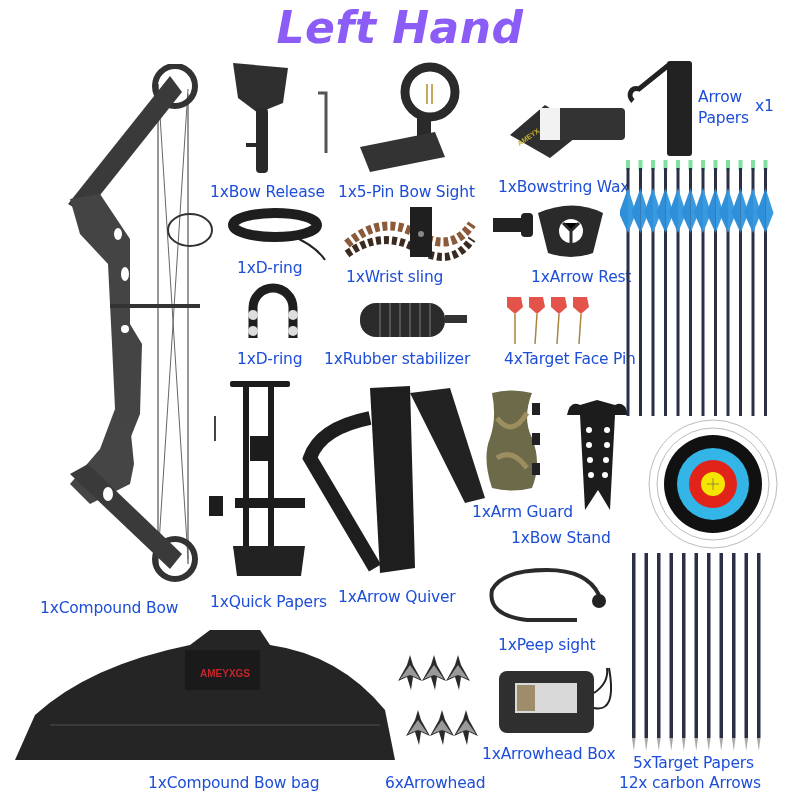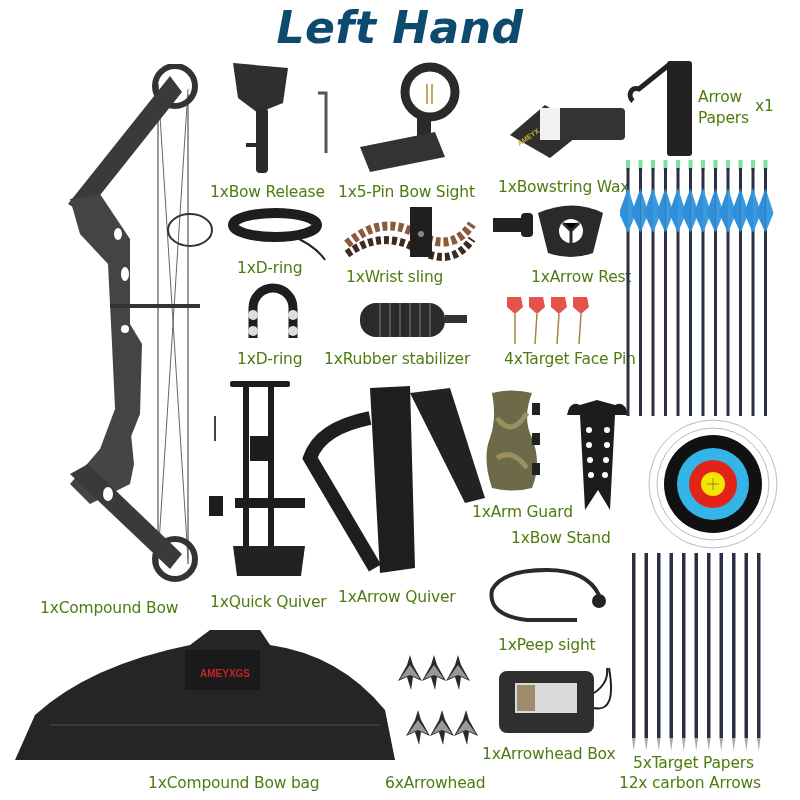--- a/index.html
+++ b/index.html
@@ -1,20 +1,20 @@
 <!DOCTYPE html>
 <html><head>
 <meta charset="utf-8">
 <style>
   * { box-sizing: border-box; margin: 0; padding: 0; }
   html, body { width: 800px; height: 800px; background: #ffffff; overflow: hidden; }
   body { position: relative; font-family: "DejaVu Sans", "Liberation Sans", sans-serif; color: #1a1a1a; }
   .abs { position: absolute; }
-  .title { left: 0; top: 2px; width: 800px; text-align: center; font-size: 44px; font-style: italic; font-weight: bold; color: #0c4a6e; letter-spacing: 0.5px; }
-  .lbl { position: absolute; font-size: 15.5px; white-space: nowrap; color: #4d7c0f; letter-spacing: -0.2px; }
+  .title { left: 0; top: 2px; width: 800px; text-align: center; font-size: 44px; font-style: italic; font-weight: bold; color: #8b5cf6; letter-spacing: 0.5px; }
+  .lbl { position: absolute; font-size: 15.5px; white-space: nowrap; color: #1d4ed8; letter-spacing: -0.2px; }
   .item { position: absolute; }
   svg { display: block; }
 </style>
 </head>
 <body>
 
 <div class="abs title">Left Hand</div>
 
 <div class="item" style="left:30px;top:64px;">
   <svg width="170" height="540" viewBox="0 0 170 540">
@@ -166,21 +166,21 @@
     <rect x="25" y="5" width="60" height="6" rx="2" fill="#1c1c1c"></rect>
     <rect x="38" y="5" width="6" height="190" fill="#1c1c1c"></rect>
     <rect x="63" y="5" width="6" height="190" fill="#1c1c1c"></rect>
     <rect x="45" y="60" width="18" height="25" fill="#1c1c1c"></rect>
     <rect x="30" y="122" width="70" height="10" fill="#1c1c1c"></rect>
     <path d="M28,170 L100,170 L96,200 L32,200 Z" fill="#222"></path>
     <path d="M10,40 L10,65" stroke="#444" stroke-width="2"></path>
     <rect x="4" y="120" width="14" height="20" fill="#1c1c1c"></rect>
   </svg>
 </div>
-<div class="lbl" style="left:210px;top:593px;">1xQuick Quiver</div>
+<div class="lbl" style="left:210px;top:593px;">1xQuick Papers</div>
 
 <div class="item" style="left:300px;top:378px;">
   <svg width="185" height="200" viewBox="0 0 185 200">
     <path d="M70,10 L110,8 L115,190 L80,195 Z" fill="#1e1e1e"></path>
     <path d="M110,15 L150,10 L185,120 L165,125 Z" fill="#222"></path>
     <path d="M70,40 Q20,50 10,80 L75,190" fill="none" stroke="#1e1e1e" stroke-width="14"></path>
   </svg>
 </div>
 <div class="lbl" style="left:338px;top:588px;">1xArrow Quiver</div>
 

